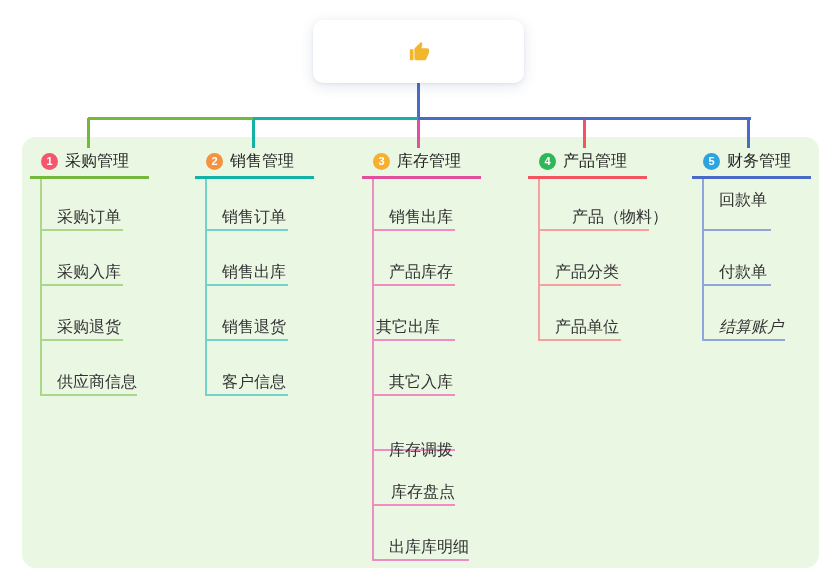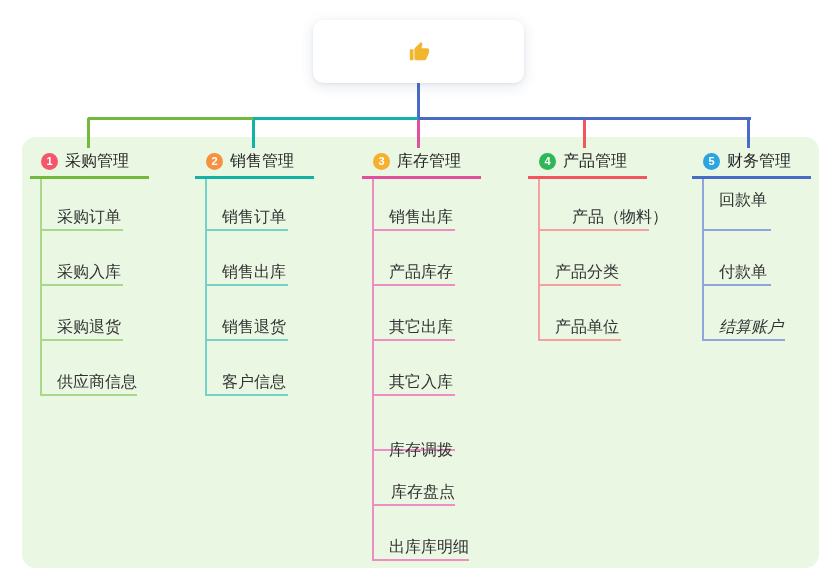--- a/index.html
+++ b/index.html
@@ -106,21 +106,21 @@
       <div class="child-label" style="left: 222px; top: 207px;">销售订单</div>
       <div class="child-label" style="left: 222px; top: 262px;">销售出库</div>
       <div class="child-label" style="left: 222px; top: 317px;">销售退货</div>
       <div class="child-label" style="left: 222px; top: 372px;">客户信息</div>
       <div class="branch-header" style="left: 373px; top: 149px;">
         <span class="badge" style="background: rgb(246, 176, 45);">3</span>
         <span class="branch-label">库存管理</span>
       </div>
       <div class="child-label" style="left: 389px; top: 207px;">销售出库</div>
       <div class="child-label" style="left: 389px; top: 262px;">产品库存</div>
-      <div class="child-label" style="left: 389px; top: 317px;">其它出库</div>
+      <div class="child-label" style="left: 376px; top: 317px;">其它出库</div>
       <div class="child-label" style="left: 389px; top: 372px;">其它入库</div>
       <div class="child-label" style="left: 389px; top: 440px;">库存调拨</div>
       <div class="child-label" style="left: 391px; top: 482px;">库存盘点</div>
       <div class="child-label" style="left: 389px; top: 537px;">出库库明细</div>
       <div class="branch-header" style="left: 539px; top: 149px;">
         <span class="badge" style="background: rgb(47, 182, 86);">4</span>
         <span class="branch-label">产品管理</span>
       </div>
       <div class="child-label" style="left: 555px; top: 207px; margin-left: 17px;">产品（物料）</div>
       <div class="child-label" style="left: 555px; top: 262px;">产品分类</div>

